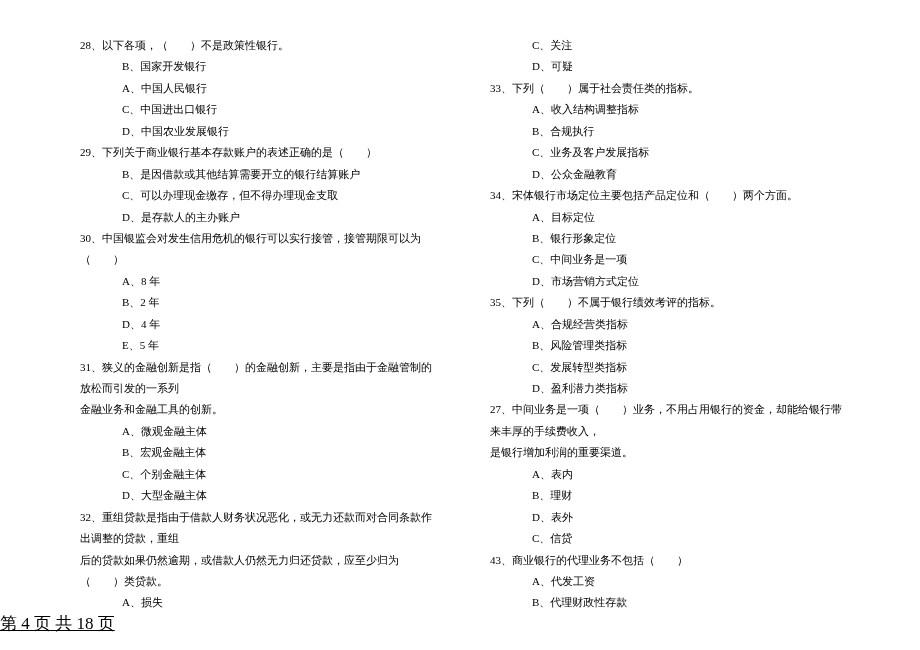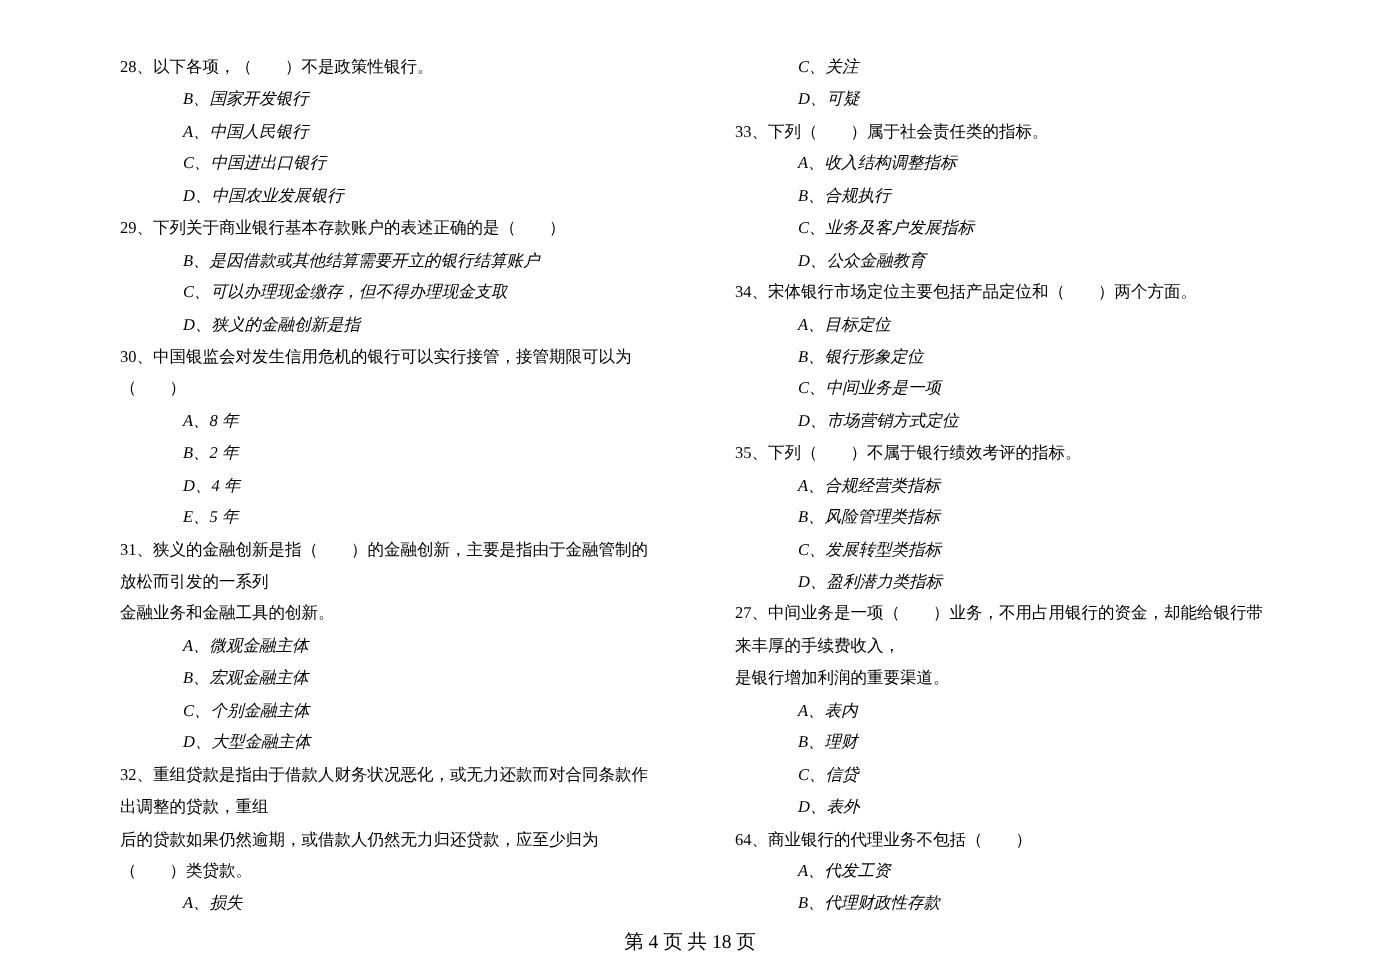--- a/index.html
+++ b/index.html
@@ -16,49 +16,50 @@
     }
     .columns {
       display: flex;
       gap: 50px;
     }
     .col {
       flex: 1;
     }
     .question { margin-bottom: 0; }
     .q-stem { }
-    .option { padding-left: 42px; font-style: italic; }
+    .option { padding-left: 42px; }
     .footer {
       position: absolute;
       bottom: 10px;
       left: 0;
       right: 0;
-      text-align: center;
-      font-size: 13px;
+      text-align: left;
+      font-size: 17px;
+      text-decoration: underline;
     }
   </style>
 </head>
 <body>
 
 <div class="columns">
   <div class="col">
 
     <div class="question">
       <div class="q-stem">28、以下各项，（　　）不是政策性银行。</div>
       <div class="option">B、国家开发银行</div>
       <div class="option">A、中国人民银行</div>
       <div class="option">C、中国进出口银行</div>
       <div class="option">D、中国农业发展银行</div>
     </div>
 
     <div class="question">
       <div class="q-stem">29、下列关于商业银行基本存款账户的表述正确的是（　　）</div>
       <div class="option">B、是因借款或其他结算需要开立的银行结算账户</div>
       <div class="option">C、可以办理现金缴存，但不得办理现金支取</div>
-      <div class="option">D、狭义的金融创新是指</div>
+      <div class="option">D、是存款人的主办账户</div>
     </div>
 
     <div class="question">
       <div class="q-stem">30、中国银监会对发生信用危机的银行可以实行接管，接管期限可以为（　　）</div>
       <div class="option">A、8 年</div>
       <div class="option">B、2 年</div>
       <div class="option">D、4 年</div>
       <div class="option">E、5 年</div>
     </div>
 
@@ -109,26 +110,26 @@
       <div class="option">B、风险管理类指标</div>
       <div class="option">C、发展转型类指标</div>
       <div class="option">D、盈利潜力类指标</div>
     </div>
 
     <div class="question">
       <div class="q-stem">27、中间业务是一项（　　）业务，不用占用银行的资金，却能给银行带来丰厚的手续费收入，</div>
       <div class="q-stem">是银行增加利润的重要渠道。</div>
       <div class="option">A、表内</div>
       <div class="option">B、理财</div>
+      <div class="option">D、表外</div>
       <div class="option">C、信贷</div>
-      <div class="option">D、表外</div>
     </div>
 
     <div class="question">
-      <div class="q-stem">64、商业银行的代理业务不包括（　　）</div>
+      <div class="q-stem">43、商业银行的代理业务不包括（　　）</div>
       <div class="option">A、代发工资</div>
       <div class="option">B、代理财政性存款</div>
     </div>
 
   </div>
 </div>
 
 <div class="footer">第 4 页 共 18 页</div>
 
 </body></html>

